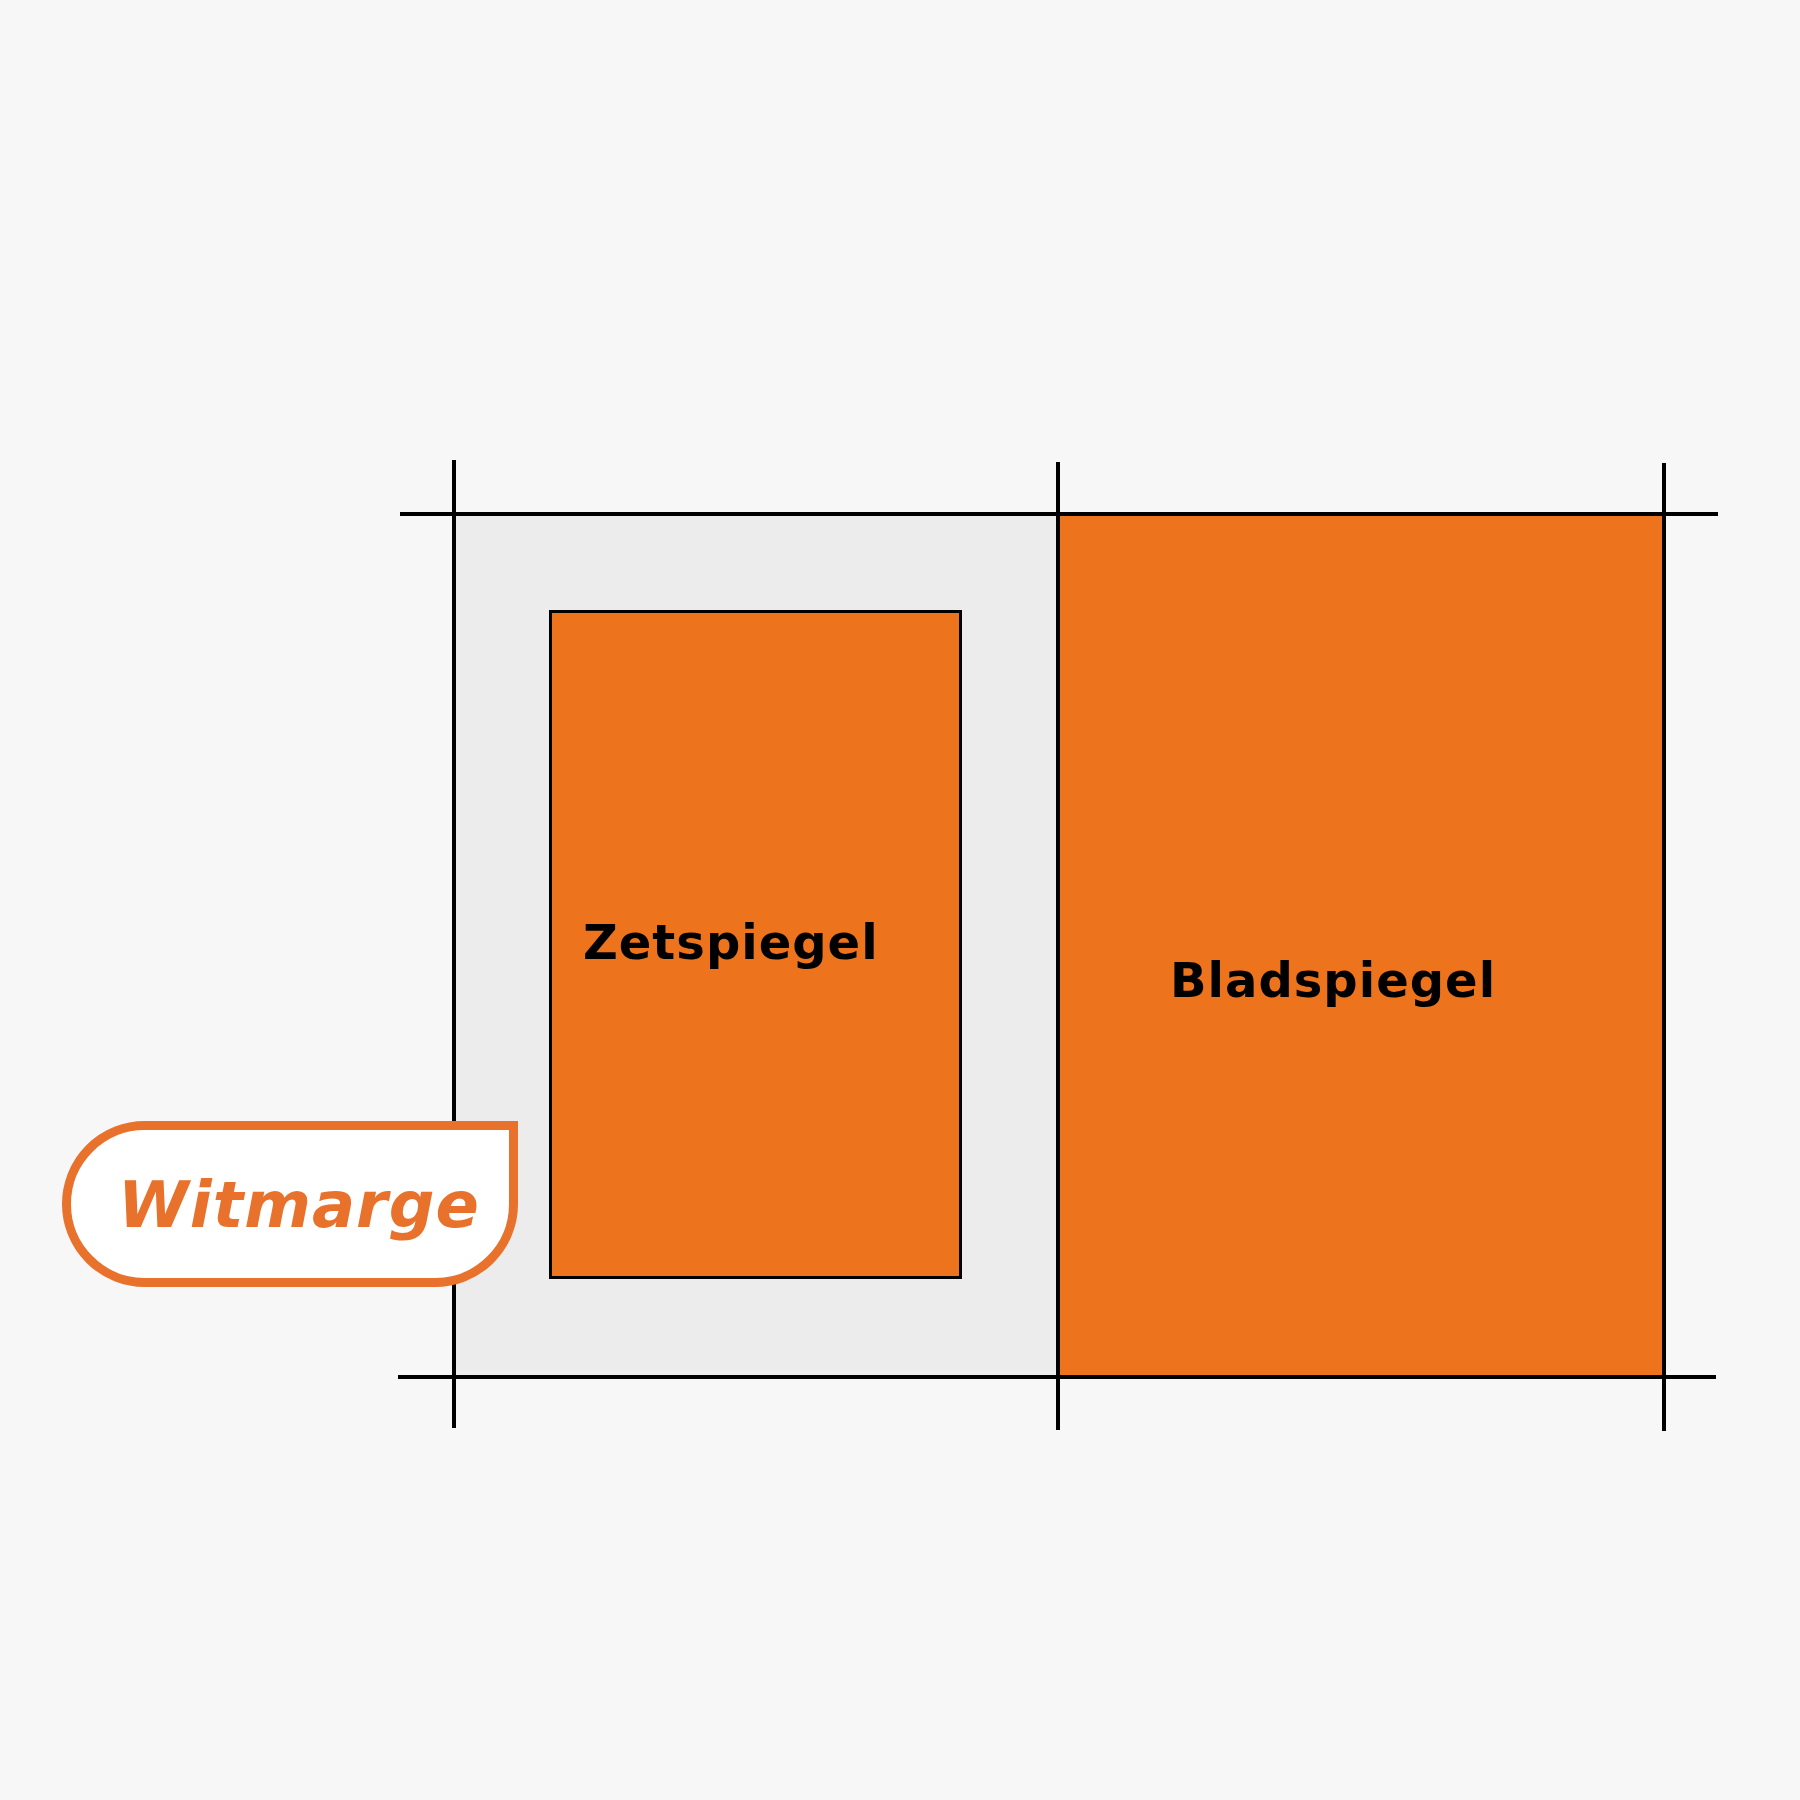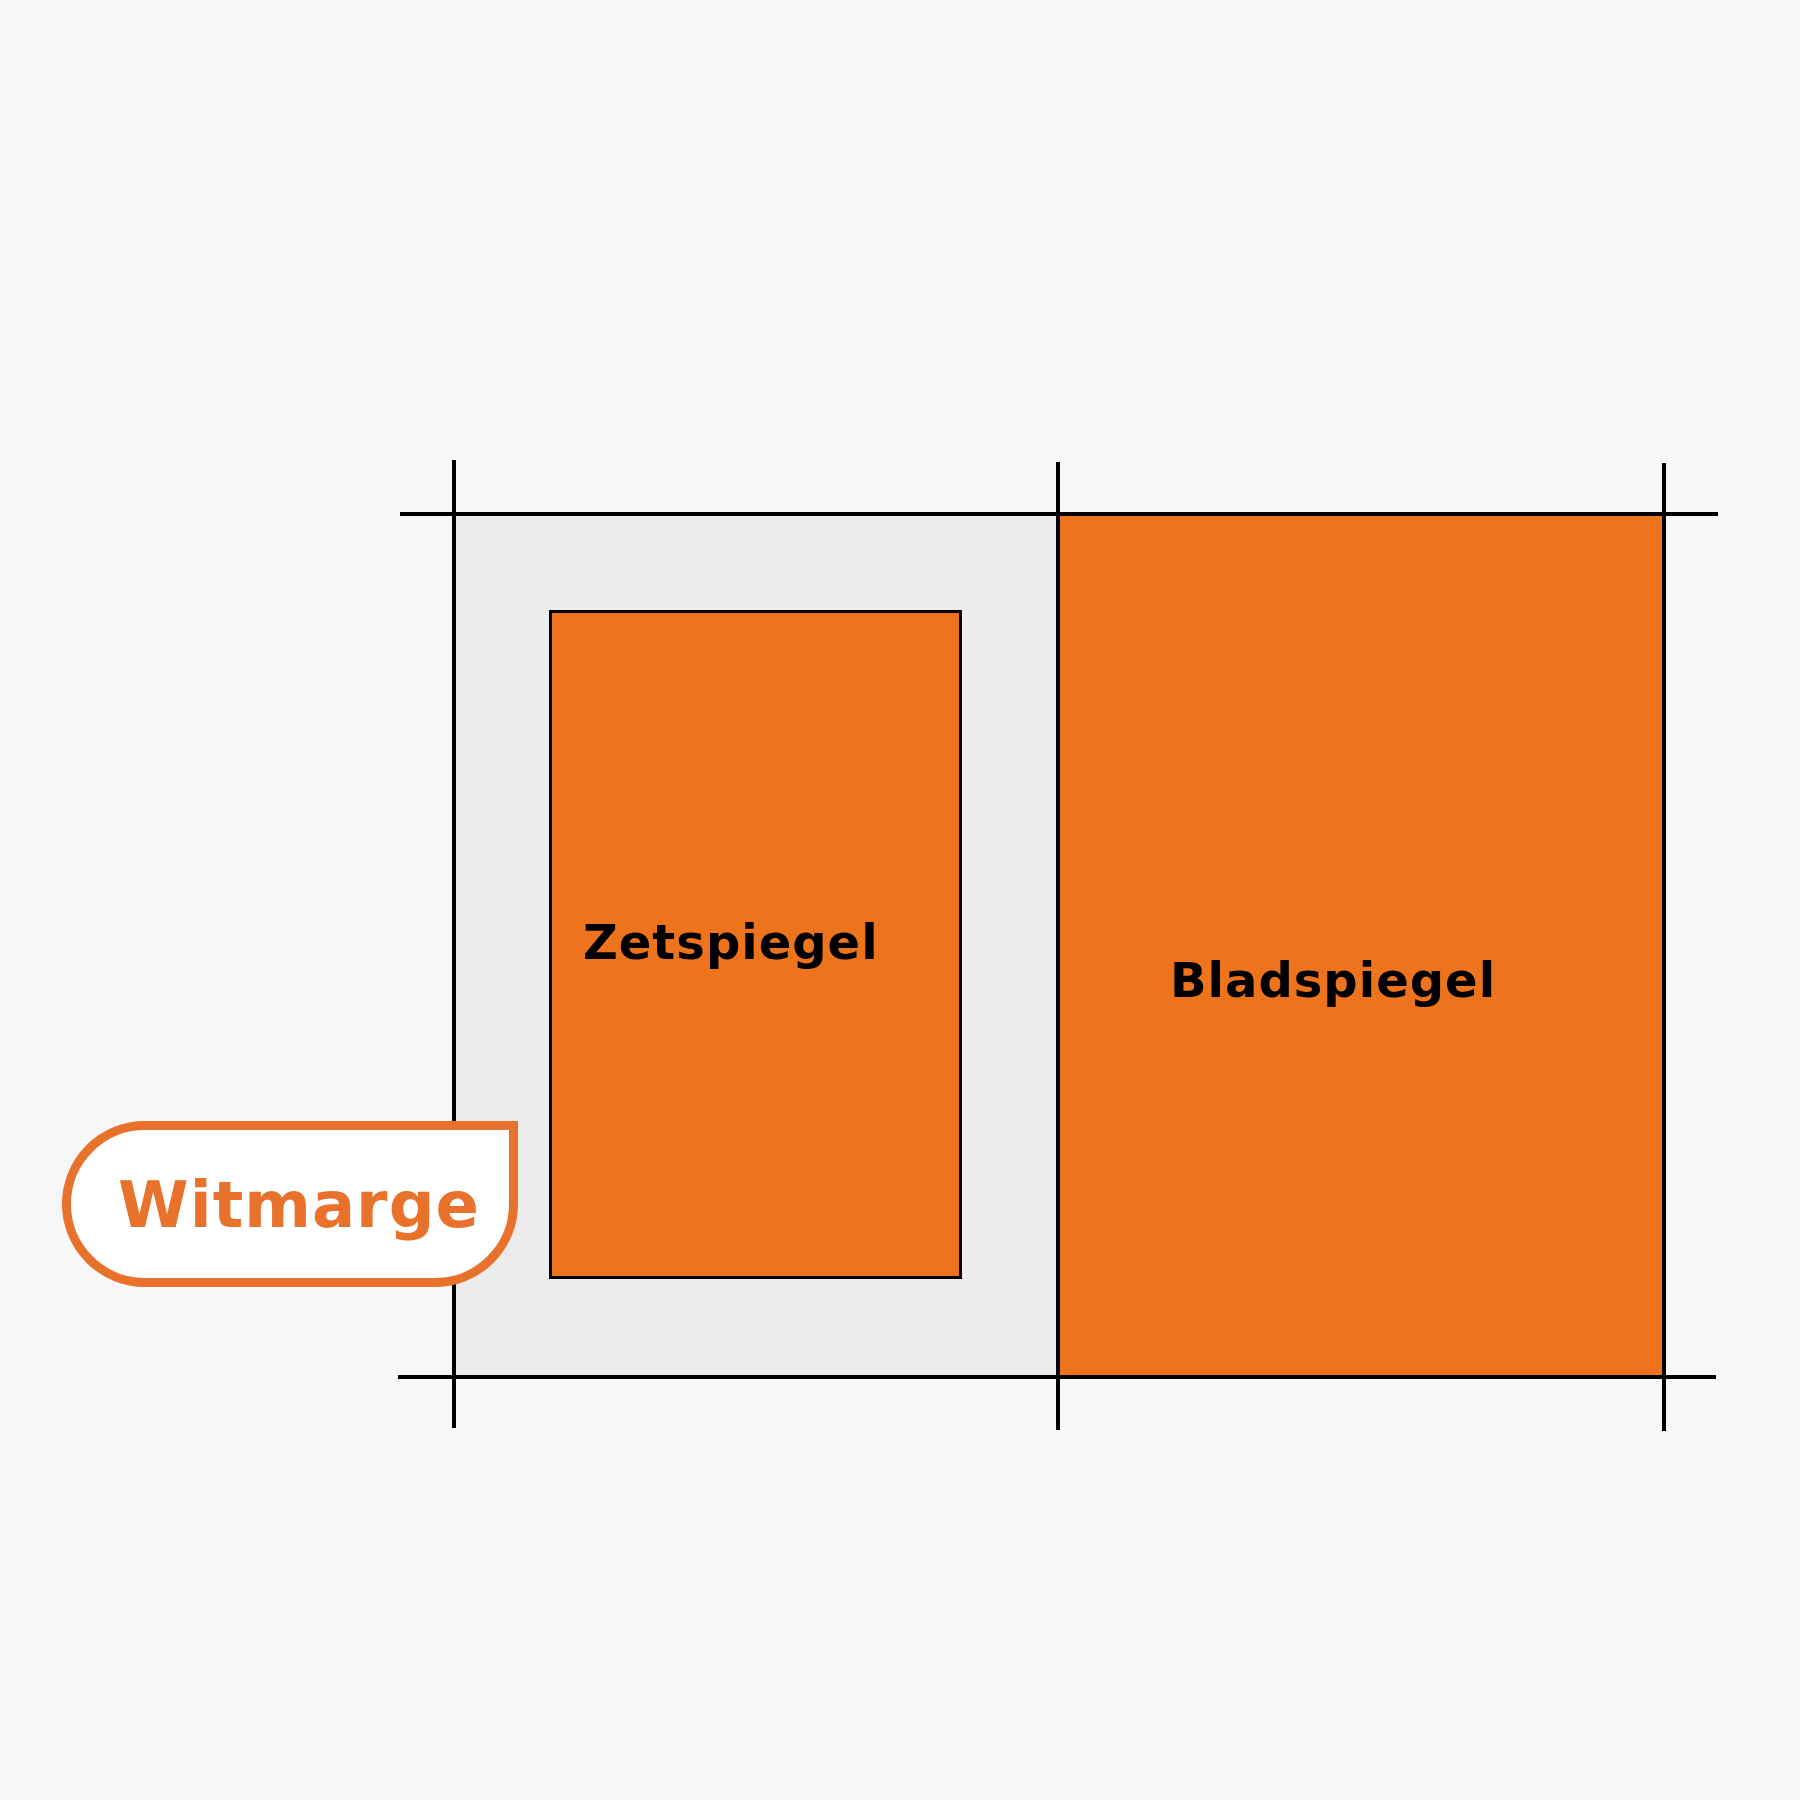--- a/index.html
+++ b/index.html
@@ -43,21 +43,21 @@
     .zet-label { left: 583px; top: 914px; }
     .blad-label { left: 1170px; top: 914px; margin-top: 38px; }
     .witmarge {
       position: absolute;
       left: 62px; top: 1121px;
       width: 456px; height: 166px;
       background: #ffffff;
       border: 9px solid #e8712b;
       box-sizing: border-box;
       border-radius: 83px 0 83px 83px;
-      display: flex; align-items: center; justify-content: center;
+      display: flex; align-items: center; justify-content: center; font-style: italic;
     }
     .witmarge-text {
       color: #e8712b;
       font-weight: bold;
       font-size: 64px;
       letter-spacing: 1px;
       padding-left: 18px;
       padding-top: 2px;
     }
   </style>

